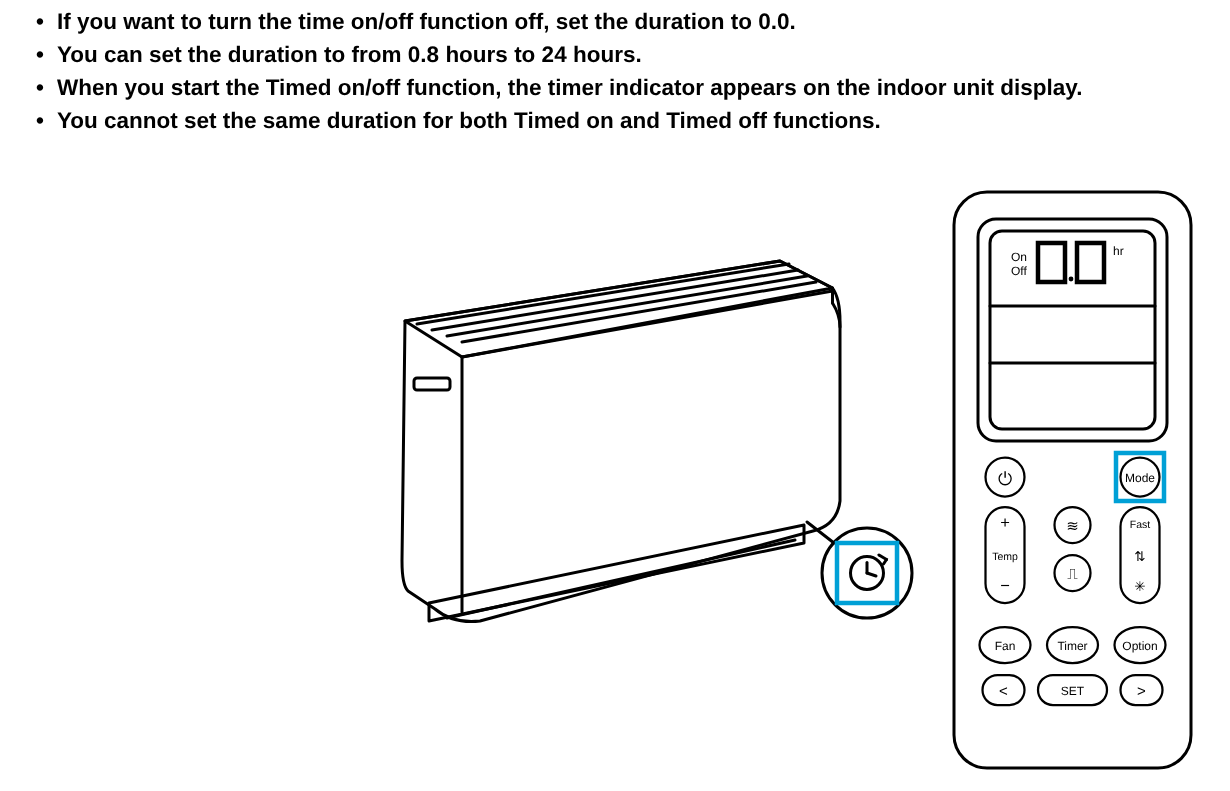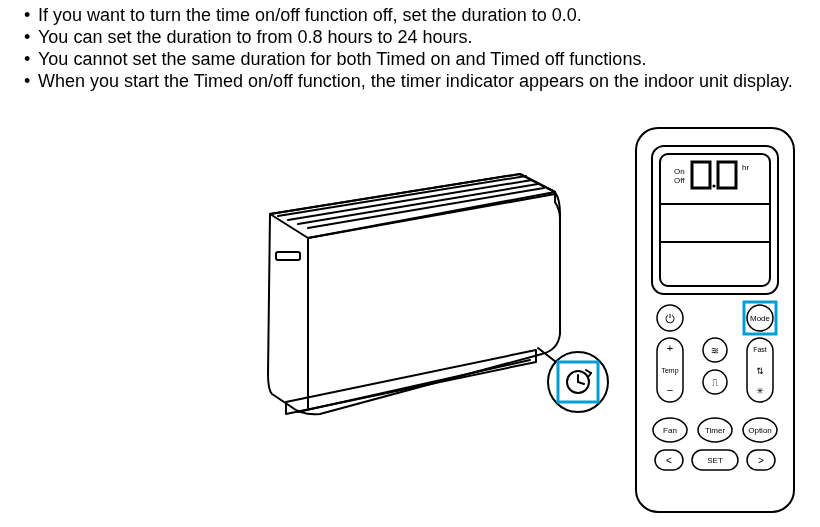--- a/index.html
+++ b/index.html
@@ -1,32 +1,32 @@
 <!DOCTYPE html>
 <html><head>
 <meta charset="utf-8">
 <style>
   html,body{margin:0;padding:0;background:#fff;font-family:Arial,Helvetica,sans-serif;color:#000;}
   .page{width:820px;height:527px;position:relative;}
-  ul.bullets{margin:4px 0 0 24px;padding:0;list-style:none;font-size:18px;line-height:22px;}
+  ul.bullets{margin:4px 0 0 24px;padding:0;list-style:none;font-size:15px;line-height:22px;font-weight:bold;}
   ul.bullets li{position:relative;padding-left:14px;}
   ul.bullets li:before{content:"•";position:absolute;left:0;top:0;}
   .illus{position:absolute;left:0;top:110px;width:820px;height:417px;}
   svg{display:block;}
   .hl{fill:none;stroke:#00a0d6;stroke-width:3;}
 </style>
 </head>
 <body>
 
 <div class="page">
   <ul class="bullets">
     <li><span>If you want to turn the time on/off function off, set the duration to 0.0.</span></li>
     <li><span>You can set the duration to from 0.8 hours to 24 hours.</span></li>
+    <li><span>When you start the Timed on/off function, the timer indicator appears on the indoor unit display.</span></li>
     <li><span>You cannot set the same duration for both Timed on and Timed off functions.</span></li>
-    <li><span>When you start the Timed on/off function, the timer indicator appears on the indoor unit display.</span></li>
   </ul>
 
   <div class="illus">
 
     <svg width="460" height="300" viewBox="0 0 460 300" style="position:absolute;left:180px;top:30px;">
       <g fill="none" stroke="#000" stroke-width="2" stroke-linejoin="round" stroke-linecap="round">
 
         <path d="M90 70 L340 30 L375 48 Q380 55 380 70 L380 190 Q378 206 362 210 L140 270 Q122 272 110 262 L92 250 Q88 246 88 230 Z"></path>
 
         <path d="M90 70 L340 30 L375 48 L128 94 Z"></path>

